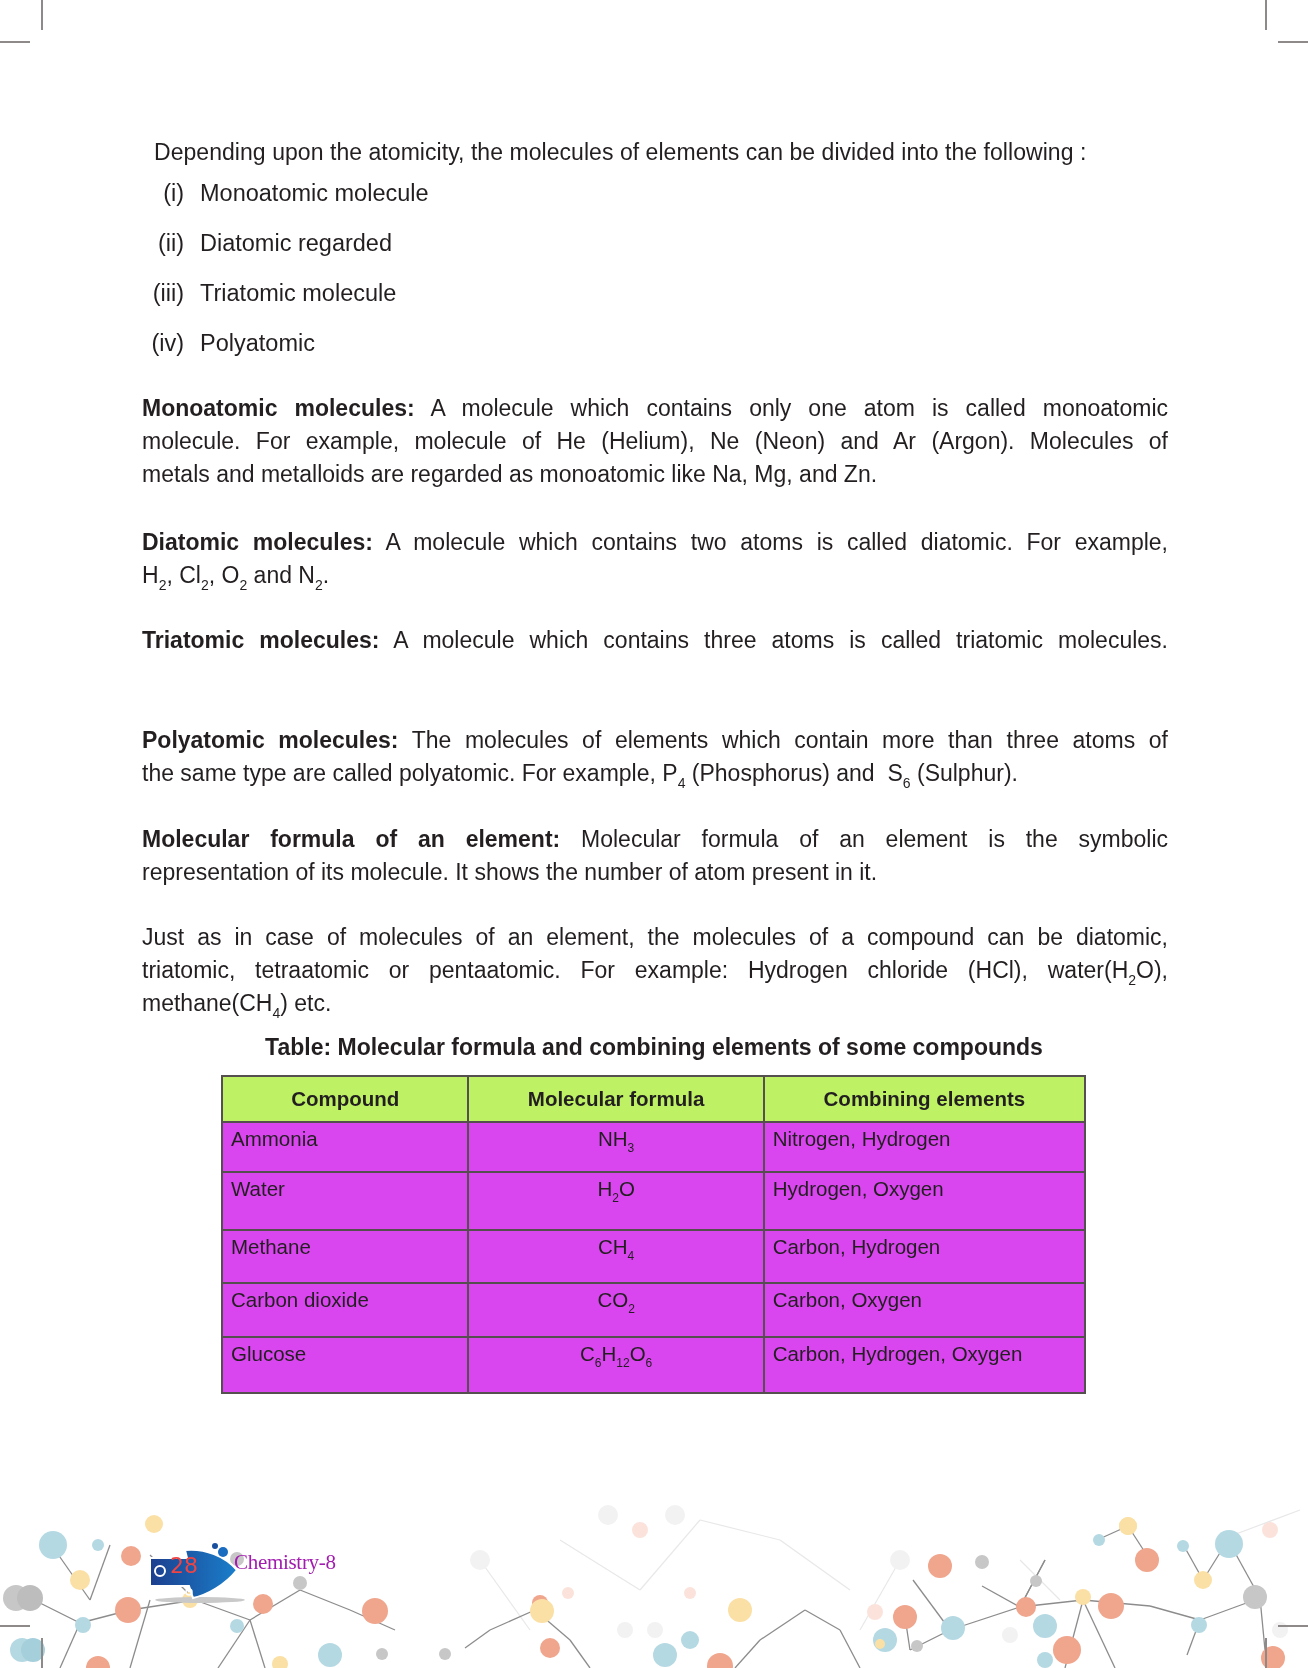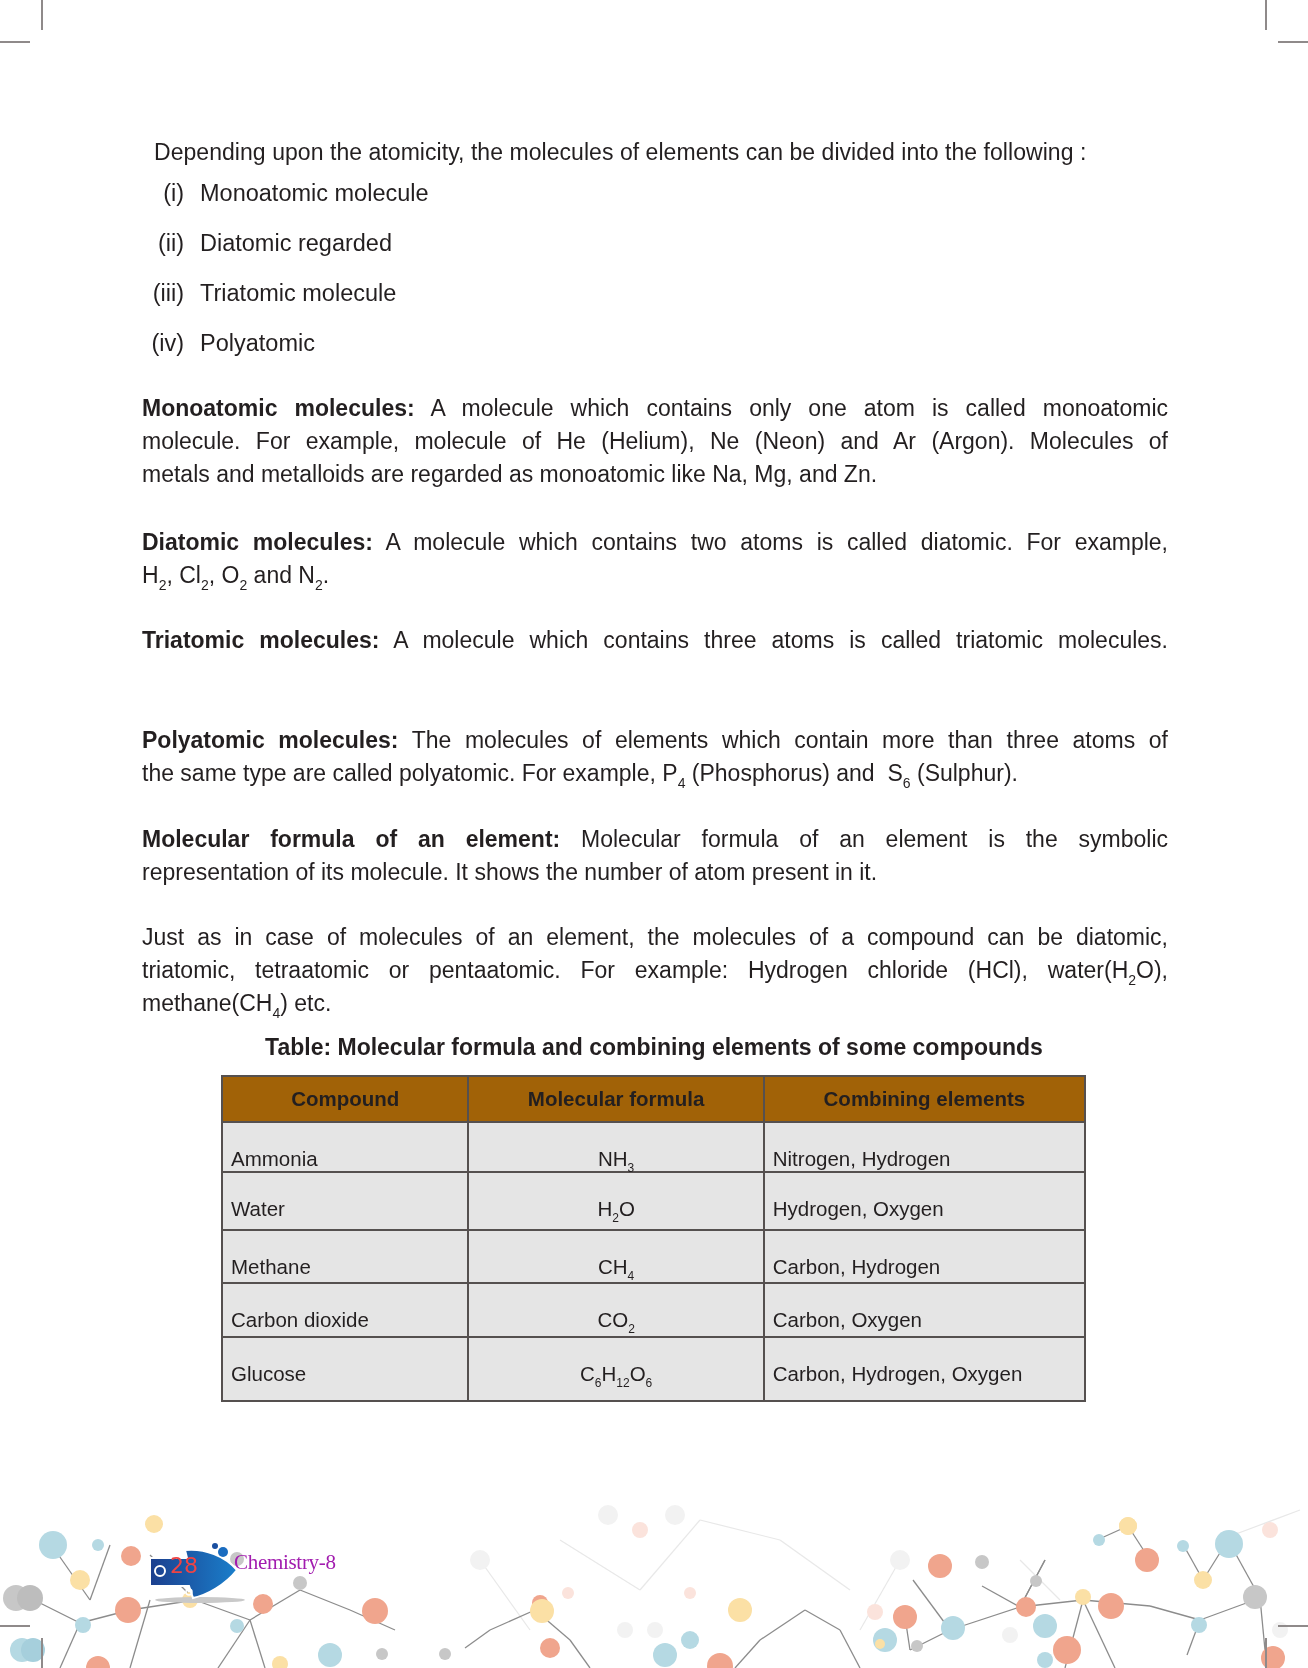--- a/index.html
+++ b/index.html
@@ -24,22 +24,22 @@
     .p-comp { position: absolute; top: 773px; left: 0; width: 1026px; }
     .justify-line { text-align: justify; text-align-last: justify; display: block; }
     sub { font-size: 14px; line-height: 0; vertical-align: -7px; }
 
     .list-wrap { position: absolute; top: 40px; left: 0; }
 
     .table-caption { position: absolute; left: 221px; top: 1034px; width: 866px; text-align: center; font-weight: bold; font-size: 23px; }
 
     table.data { position: absolute; left: 221px; top: 1075px; width: 865px; border-collapse: collapse; font-size: 20.5px; }
     table.data th, table.data td { border: 2px solid #55504f; }
-    table.data th { background: #a16207; height: 46px; font-weight: bold; text-align: center; }
-    table.data td { background: #e5e5e5; vertical-align: top; padding: 24px 8px 0 8px; }
+    table.data th { background: #bef264; height: 46px; font-weight: bold; text-align: center; }
+    table.data td { background: #d946ef; vertical-align: top; padding: 4px 8px 0 8px; }
     table.data td.formula { text-align: center; }
     table.data td sub { font-size: 12px; vertical-align: -6px; }
     .c1 { width: 247px; } .c2 { width: 296px; } .c3 { width: 322px; }
 
     .footer { position: absolute; left: 0; top: 1495px; width: 1308px; height: 173px; }
     .badge { position: absolute; left: 145px; top: 1540px; width: 100px; height: 70px; }
     .page-num { position: absolute; left: 170px; top: 1553px; color: #ef4444; font-size: 22px; font-family: "DejaVu Sans", sans-serif; }
     .book-title { position: absolute; left: 234px; top: 1550px; font-size: 21px; font-family: Liberation Serif, serif; color: #a21caf; letter-spacing: -0.3px; }
   </style>
 </head>
@@ -275,21 +275,21 @@
     <tr style="height:53px">
       <td>Methane</td>
       <td class="formula"><span>CH</span><sub>4</sub></td>
       <td>Carbon, Hydrogen</td>
     </tr>
     <tr style="height:54px">
       <td>Carbon dioxide</td>
       <td class="formula"><span>CO</span><sub>2</sub></td>
       <td>Carbon, Oxygen</td>
     </tr>
-    <tr style="height:64px">
+    <tr style="height:56px">
       <td>Glucose</td>
       <td class="formula"><span>C</span><sub>6</sub><span>H</span><sub>12</sub><span>O</span><sub>6</sub></td>
       <td>Carbon, Hydrogen, Oxygen</td>
     </tr>
   </tbody>
 </table>
 
 <svg class="badge" viewBox="0 0 100 70" width="100" height="70">
   <defs>
     <linearGradient id="bg1" x1="0" y1="0" x2="1" y2="0">

